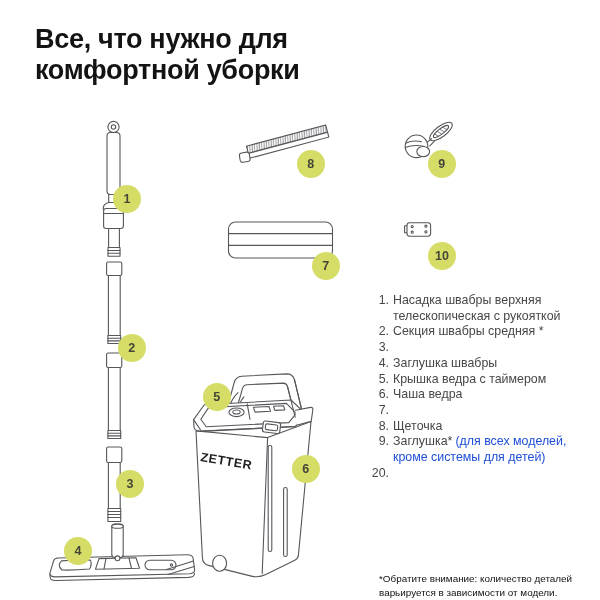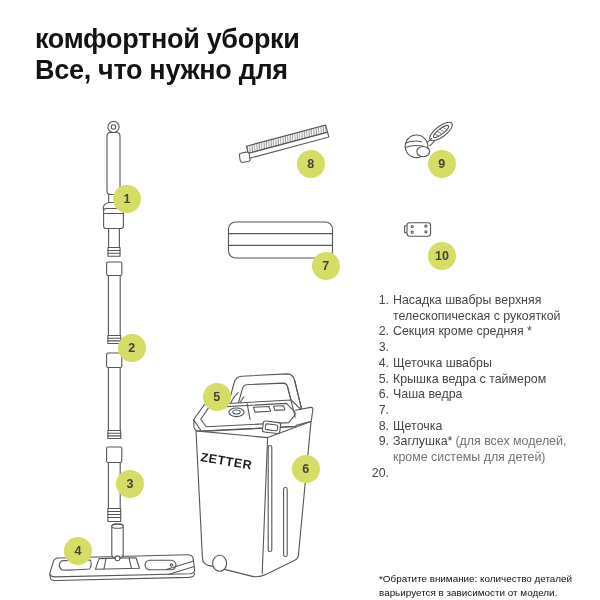--- a/index.html
+++ b/index.html
@@ -21,35 +21,35 @@
     font-size:12.5px; font-weight:700;
   }
   .parts-list {
     position:absolute; left:369px; top:293px; width:226px;
     margin:0; padding:0; list-style:none;
     font-size:12.4px; line-height:15.7px; color:#474747;
   }
   .part { display:flex; }
   .pnum { flex:0 0 20px; text-align:right; margin-right:4px; }
   .ptxt { flex:1; }
-  .pnote { color:#737373; margin-left:3px; }
+  .pnote { color:#1d4ed8; margin-left:3px; }
   .pnote:empty { display:none; }
   .footnote {
     position:absolute; left:375px; top:568px; width:225px; margin:4px;
     font-size:9.9px; line-height:13.5px; font-weight:400; color:#111;
   }
 </style>
 </head>
 <body>
 
 <div class="canvas">
 
   <h1 class="title">
+    <span>Все, что нужно для</span>
     <span>комфортной уборки</span>
-    <span>Все, что нужно для</span>
   </h1>
 
   <svg class="art" width="600" height="600" viewBox="0 0 600 600">
     <defs>
       <pattern id="bristle" width="2.4" height="9" patternUnits="userSpaceOnUse" patternTransform="rotate(12)">
         <line x1="1" y1="0" x2="1" y2="9" stroke="#56575b" stroke-width="0.7"></line>
       </pattern>
     </defs>
     <g stroke="#56575b" stroke-width="1.1" fill="none" stroke-linecap="round" stroke-linejoin="round">
 
@@ -182,28 +182,28 @@
   <div class="callout" style="left:427.7px; top:150.3px;">9</div>
   <div class="callout" style="left:428px;   top:242px;">10</div>
 
   <ol class="parts-list">
     <li class="part">
       <span class="pnum">1.</span>
       <span class="ptxt"><span>Насадка швабры верхняя телескопическая с рукояткой</span></span>
     </li>
     <li class="part">
       <span class="pnum">2.</span>
-      <span class="ptxt"><span>Секция кроме средняя *</span></span>
+      <span class="ptxt"><span>Секция швабры средняя *</span></span>
     </li>
     <li class="part">
       <span class="pnum">3.</span>
     </li>
     <li class="part">
       <span class="pnum">4.</span>
-      <span class="ptxt"><span>Щеточка швабры</span></span>
+      <span class="ptxt"><span>Заглушка швабры</span></span>
     </li>
     <li class="part">
       <span class="pnum">5.</span>
       <span class="ptxt"><span>Крышка ведра с таймером</span></span>
     </li>
     <li class="part">
       <span class="pnum">6.</span>
       <span class="ptxt"><span>Чаша ведра</span></span>
     </li>
     <li class="part">

